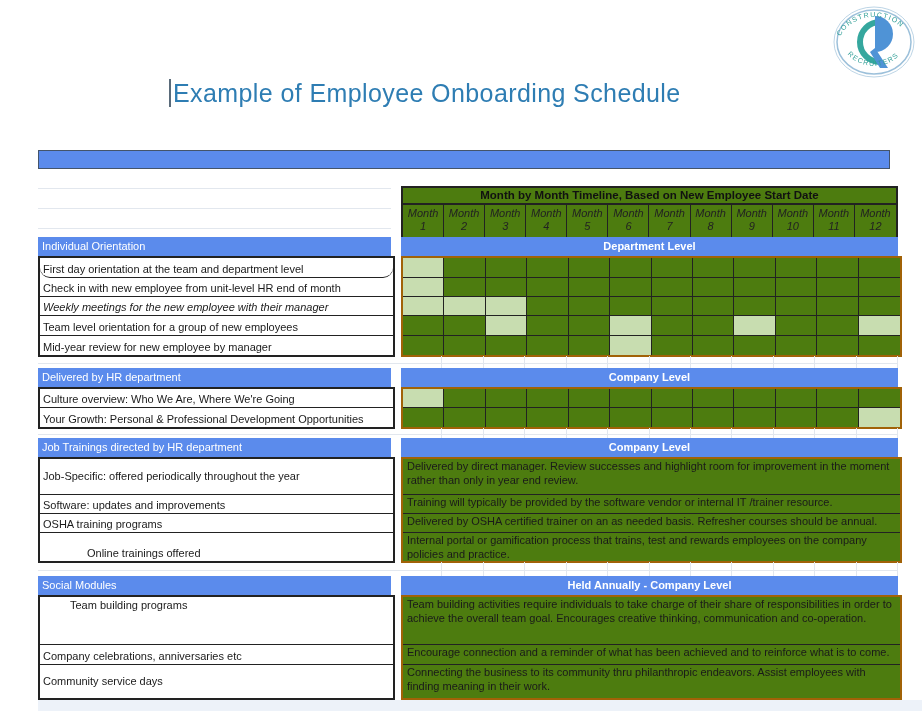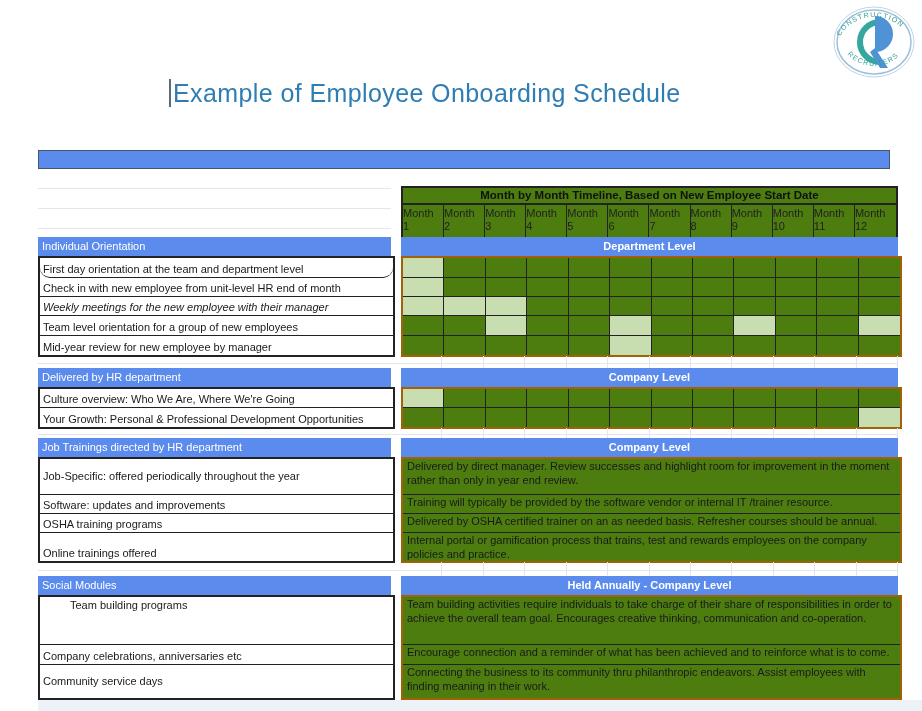--- a/index.html
+++ b/index.html
@@ -19,21 +19,21 @@
   
   .sheet { position:absolute; left:38px; top:150px; width:860px; height:552px; }
   .top-bar { position:absolute; left:0; top:0; width:852px; height:19px; background:#5b8bec; border:1px solid #44546a; box-sizing:border-box; }
   .left-blank {
     position:absolute; left:0; top:19px; width:353px; height:67px;
     background:repeating-linear-gradient(to bottom, transparent 0 19px, #e2e7ee 19px 20px);
   }
   .month-box { position:absolute; left:363px; top:20px; width:497px; height:68px; border:2px solid #222; box-sizing:border-box; background:#4d7c0f;margin-top:16px; }
   .timeline-title { height:17px; border-bottom:2px solid #222; box-sizing:border-box; font-weight:bold; font-size:11.5px; line-height:15px; text-align:center; color:#111; }
   .months-grid { display:grid; grid-template-columns:repeat(12,1fr); height:40px; }
-  .month-cell { border-right:1px solid #222; font-size:11px; line-height:13px; padding-top:2px; color:#222; box-sizing:border-box; }
+  .month-cell { border-right:1px solid #222; text-align:center; font-size:11px; line-height:13px; padding-top:2px; color:#222; box-sizing:border-box;font-style:italic; }
   .month-cell:last-child { border-right:none; }
   
   .section { position:absolute; left:0; width:860px; }
   .sec-hl { position:absolute; left:0; top:0; width:353px; height:19px; background:#5b8bec; color:#fff; font-weight:normal; font-size:11px; line-height:15px; padding:2px 0 0 4px; box-sizing:border-box; }
   .sec-hr { position:absolute; left:363px; top:0; width:497px; height:19px; background:#5b8bec; color:#fff; font-weight:bold; font-size:11px; line-height:15px; padding-top:2px; text-align:center; box-sizing:border-box; }
   .sec-left-box { position:absolute; left:0; top:19px; width:353px; border:2px solid #222; background:#fff; }
   .sec-left-row { display:flex; align-items:flex-end; font-size:11px; color:#1a1a1a; padding:0 3px 2px 3px; border-bottom:1px solid #222; box-sizing:border-box; overflow:hidden; }
   .sec-left-row.va-start { align-items:flex-start; padding-top:2px; }
   .sec-left-row.va-center { align-items:center; }
   .sec-left-row:last-child { border-bottom:none;text-align:center; }
@@ -257,21 +257,21 @@
           </div>
         </div>
       </div>
       <div class="section" style="top: 288px;">
         <div class="sec-hl">Job Trainings directed by HR department</div>
         <div class="sec-hr">Company Level</div>
         <div class="sec-left-box">
           <div class="sec-left-row va-center" style="height: 36px;">Job-Specific: offered periodically throughout the year</div>
           <div class="sec-left-row va-end" style="height: 19px;">Software: updates and improvements</div>
           <div class="sec-left-row va-end" style="height: 19px;">OSHA training programs</div>
-          <div class="sec-left-row va-end" style="height: 28px;">Online trainings offered</div>
+          <div class="sec-left-row va-end" style="height: 28px; margin-left: 44px;">Online trainings offered</div>
         </div>
         <div class="sec-right-box">
           <div class="sec-text-row" style="height: 36px;">Delivered by direct manager. Review successes and highlight room for improvement in the moment rather than only in year end review.</div>
           <div class="sec-text-row" style="height: 19px;">Training will typically be provided by the software vendor or internal IT /trainer resource.</div>
           <div class="sec-text-row" style="height: 19px;">Delivered by OSHA certified trainer on an as needed basis. Refresher courses should be annual.</div>
           <div class="sec-text-row" style="height: 28px;">Internal portal or gamification process that trains, test and rewards employees on the company policies and practice.</div>
         </div>
       </div>
       <div class="section" style="top: 426px;">
         <div class="sec-hl">Social Modules</div>

